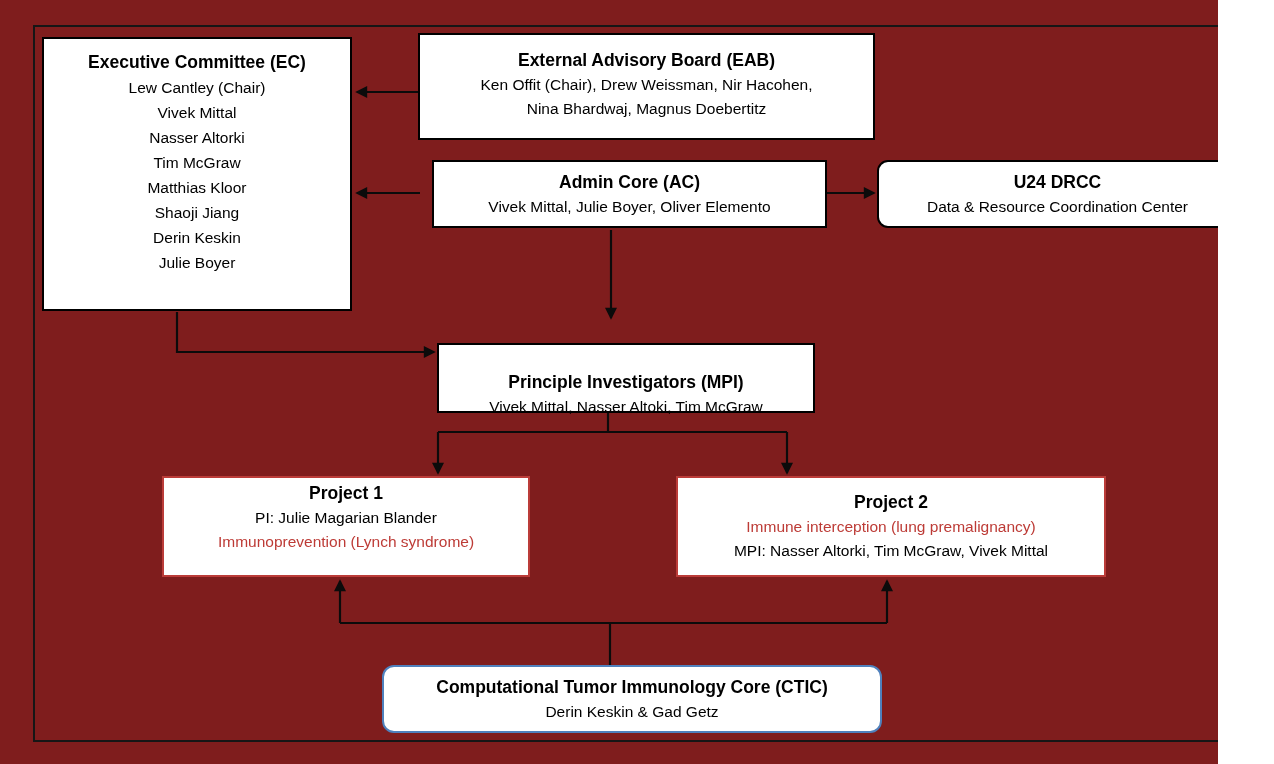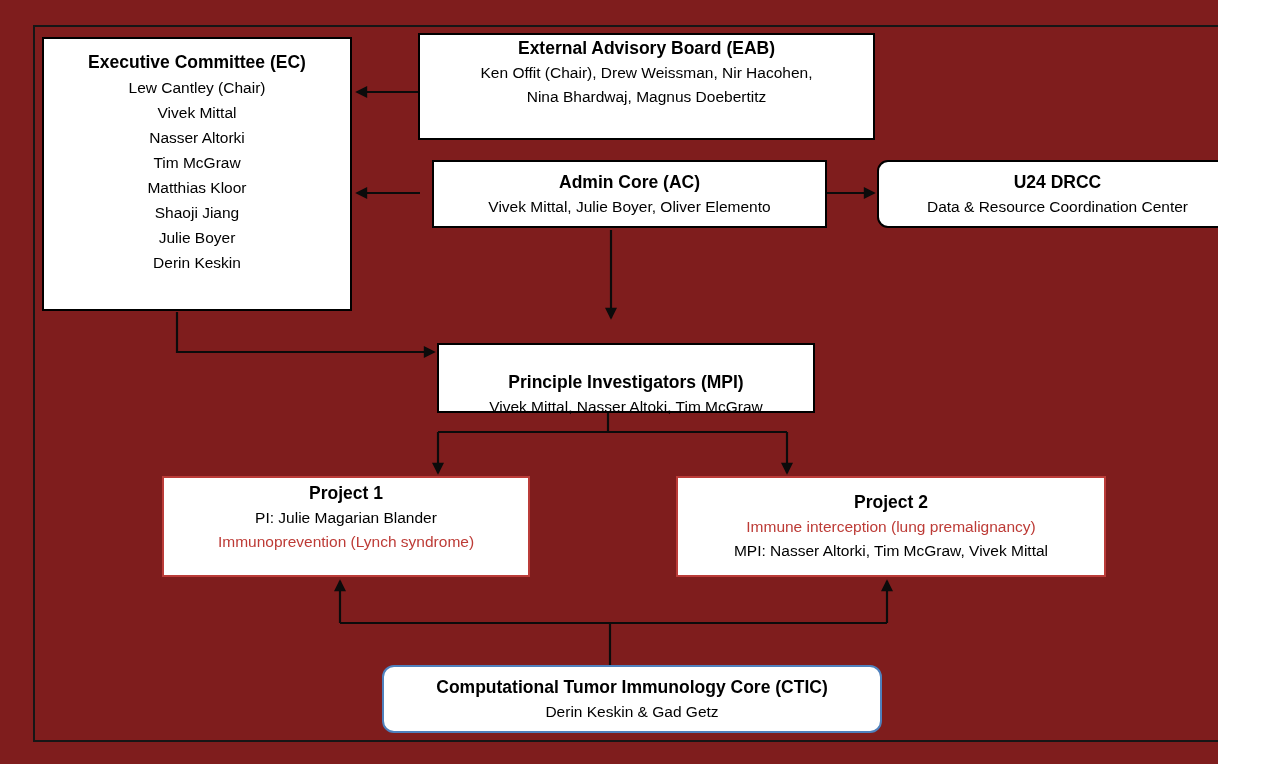--- a/index.html
+++ b/index.html
@@ -29,21 +29,21 @@
     position: absolute;
     box-sizing: border-box;
     border: 2px solid #000000;
     background: #ffffff;
     text-align: center;
   }
   .box-title { font-weight: bold; font-size: 17.5px; line-height: 26px; }
   .line { font-size: 15.5px; line-height: 24px; }
   .ec-box      { left: 42px;  top: 37px;  width: 310px; height: 274px; padding-top: 10px; }
   .ec-box .line{ line-height: 25px; }
-  .eab-box     { left: 418px; top: 33px;  width: 457px; height: 107px; }
+  .eab-box     { left: 418px; top: 33px;  width: 457px; height: 107px; padding-top: 12px; }
   .ac-box      { left: 432px; top: 160px; width: 395px; height: 68px;  padding-top: 7px; }
   .drcc-box    { left: 877px; top: 160px; width: 361px; height: 68px;  padding-top: 7px; border-radius: 11px; }
   .mpi-box     { left: 437px; top: 321px; width: 378px; height: 70px;  padding-top: 24px; margin-top: 22px; }
   .p1-box      { left: 162px; top: 476px; width: 368px; height: 101px; padding-top: 2px; }
   .p2-box      { left: 676px; top: 476px; width: 430px; height: 101px; padding-top: 11px; }
   .ctic-box    { left: 382px; top: 665px; width: 500px; height: 68px;  padding-top: 7px; }
   .red-border  { border-color: #bb3c39; }
   .blue-border { border-color: #4f81bd; border-radius: 12px; }
   .red-text    { color: #bd3b36; }
 </style>
@@ -76,22 +76,22 @@
   </svg>
 
   <div class="box ec-box">
     <div class="box-title">Executive Committee (EC)</div>
     <div class="line">Lew Cantley (Chair)</div>
     <div class="line">Vivek Mittal</div>
     <div class="line">Nasser Altorki</div>
     <div class="line">Tim McGraw</div>
     <div class="line">Matthias Kloor</div>
     <div class="line">Shaoji Jiang</div>
+    <div class="line">Derin Keskin</div>
     <div class="line">Julie Boyer</div>
-    <div class="line">Derin Keskin</div>
   </div>
 
   <div class="box eab-box">
     <div class="box-title">External Advisory Board (EAB)</div>
     <div class="line">Ken Offit (Chair), Drew Weissman, Nir Hacohen,</div>
     <div class="line">Nina Bhardwaj, Magnus Doebertitz</div>
   </div>
 
   <div class="box ac-box">
     <div class="box-title">Admin Core (AC)</div>

